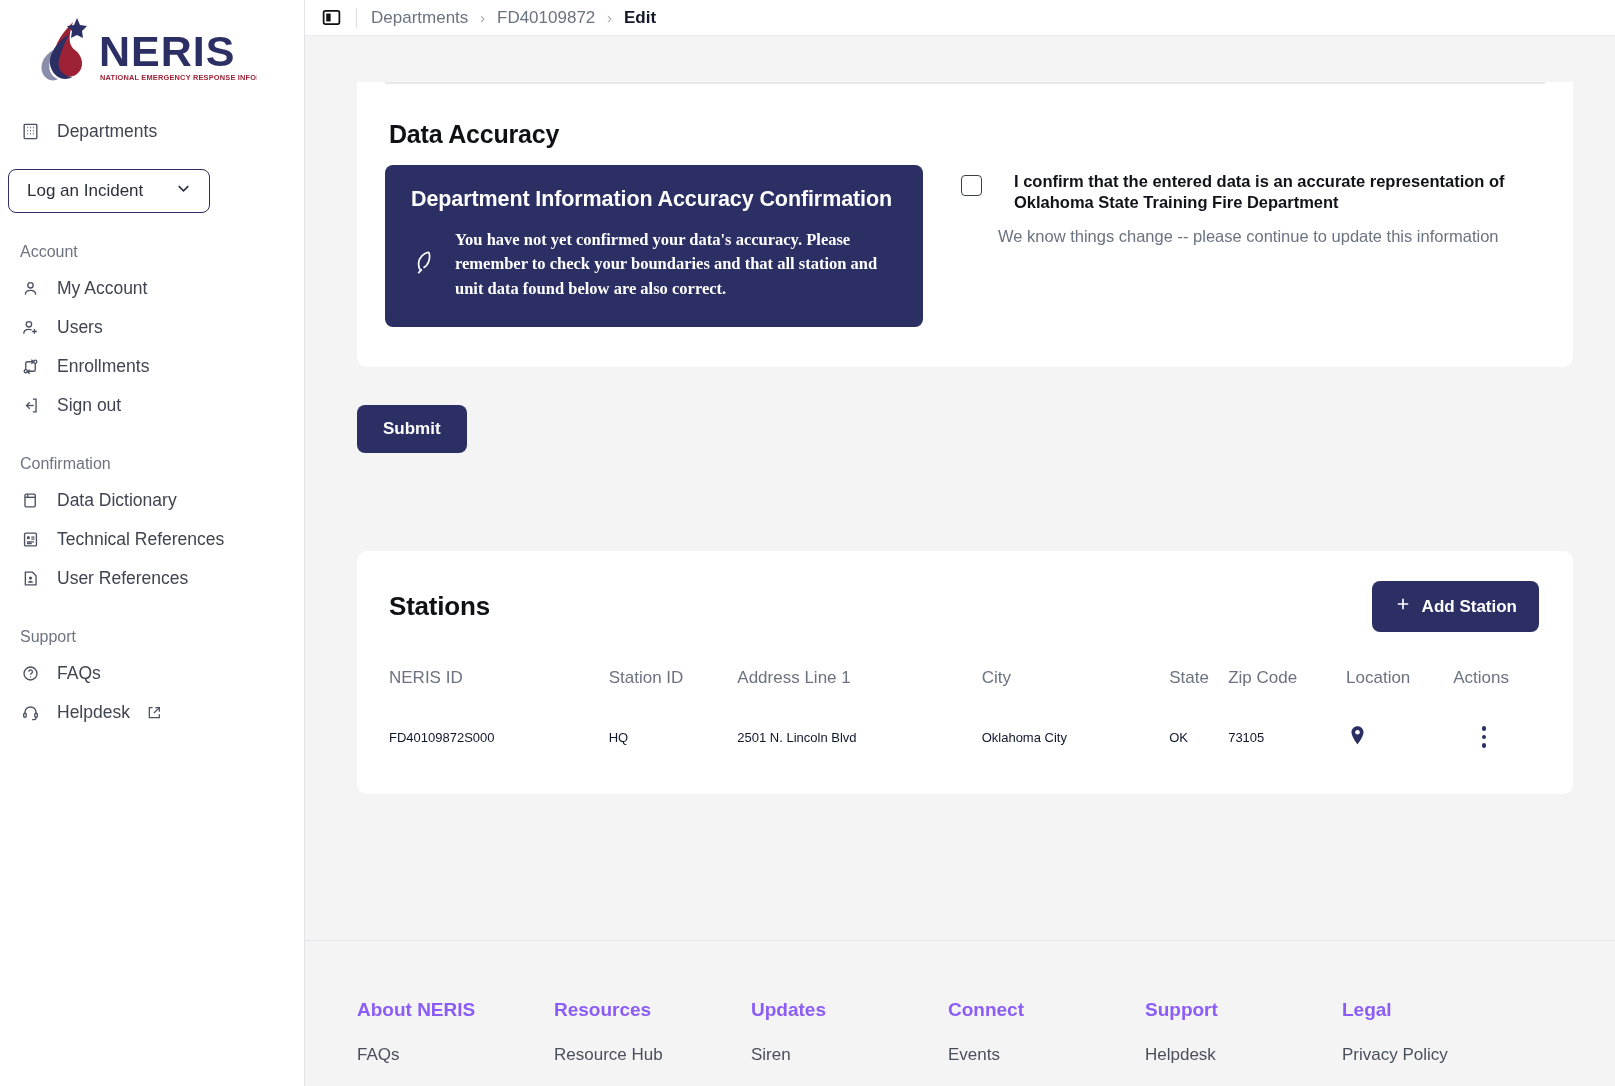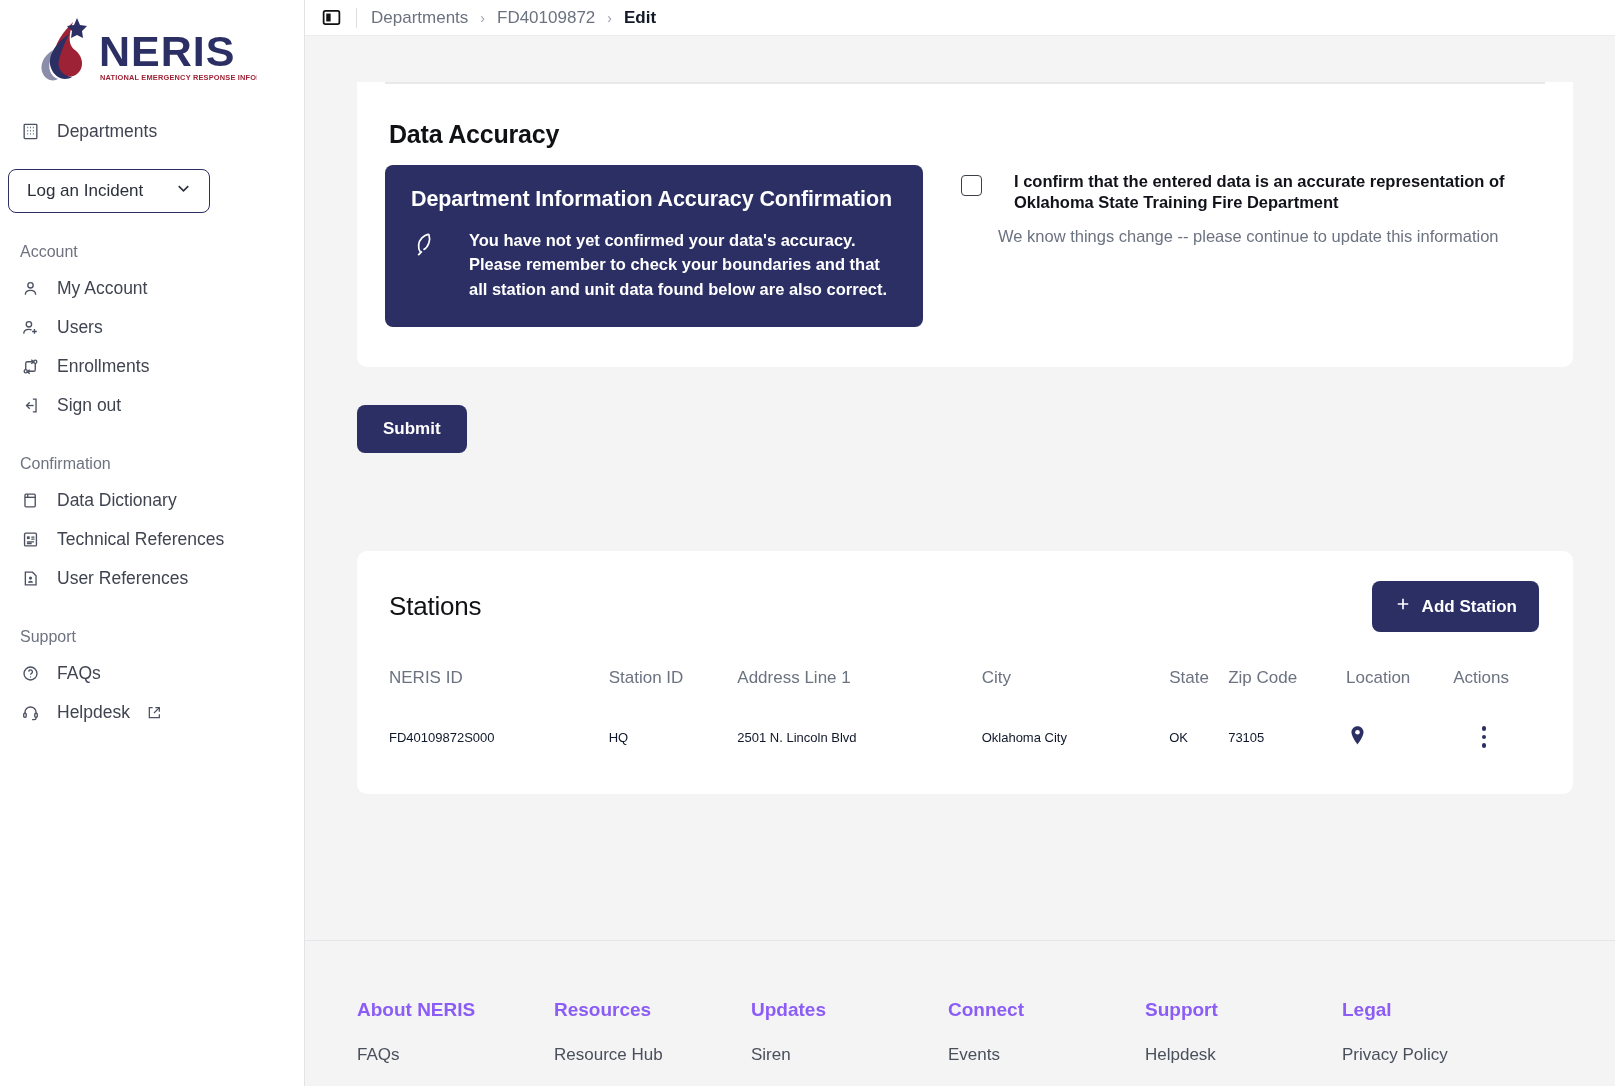--- a/index.html
+++ b/index.html
@@ -82,21 +82,21 @@
 
   .sec-title { font-size: 25px; font-weight: 700; color: #101114; margin: 36px 0 0 4px; letter-spacing: -0.2px; }
 
   .accuracy-row { display: flex; gap: 0; margin-top: 16px; }
 
   .accuracy-box {
     width: 538px; background: #2c2f64; color: #fff;
     border-radius: 8px; padding: 22px 26px 26px 26px;
   }
   .accuracy-box h3 { font-size: 21.5px; font-weight: 700; margin-bottom: 16px; letter-spacing: -0.1px; }
-  .accuracy-body { display: flex; gap: 32px; align-items: flex-start; }
+  .accuracy-body { display: flex; gap: 18px; align-items: center; font-family: Liberation Serif, serif; }
   .feather { flex: 0 0 26px; margin-top: 3px; }
   .accuracy-text { font-size: 16.5px; font-weight: 700; line-height: 1.48; }
 
   .confirm-col { flex: 1 1 auto; padding: 6px 0 0 38px; }
   .confirm-row { display: flex; align-items: flex-start; gap: 32px; }
   .chk {
     width: 21px; height: 21px; flex: 0 0 21px; margin-top: 4px;
     border: 1.6px solid #3b3f4a; border-radius: 4px; background: #fff; cursor: pointer;
   }
   .confirm-label { font-size: 16.5px; font-weight: 700; color: #12131a; line-height: 1.28; max-width: 530px; }
@@ -107,21 +107,21 @@
     background: #2c2f64; color: #fff;
     border: none; border-radius: 8px;
     font-size: 17px; font-weight: 600;
     padding: 14px 26px; cursor: pointer;
     font-family: "Liberation Sans", sans-serif;
   }
 
   
   .stations-card { margin-top: 98px; padding: 30px 34px 40px 32px; }
   .stations-head { display: flex; align-items: center; justify-content: space-between; }
-  .stations-title { font-size: 26px; font-weight: 400; color: #101114; letter-spacing: -0.2px; }
+  .stations-title { font-size: 26px; font-weight: 700; color: #101114; letter-spacing: -0.2px; }
   .add-station {
     background: #2c2f64; color: #fff; border: none; border-radius: 8px;
     font-size: 17px; font-weight: 600; padding: 14px 22px;
     display: flex; align-items: center; gap: 10px; cursor: pointer;
     font-family: "Liberation Sans", sans-serif;
   }
 
   table.stations { width: 100%; border-collapse: collapse; margin-top: 36px; }
   table.stations th {
     text-align: left; font-size: 17px; font-weight: 400; color: #6b7280;

